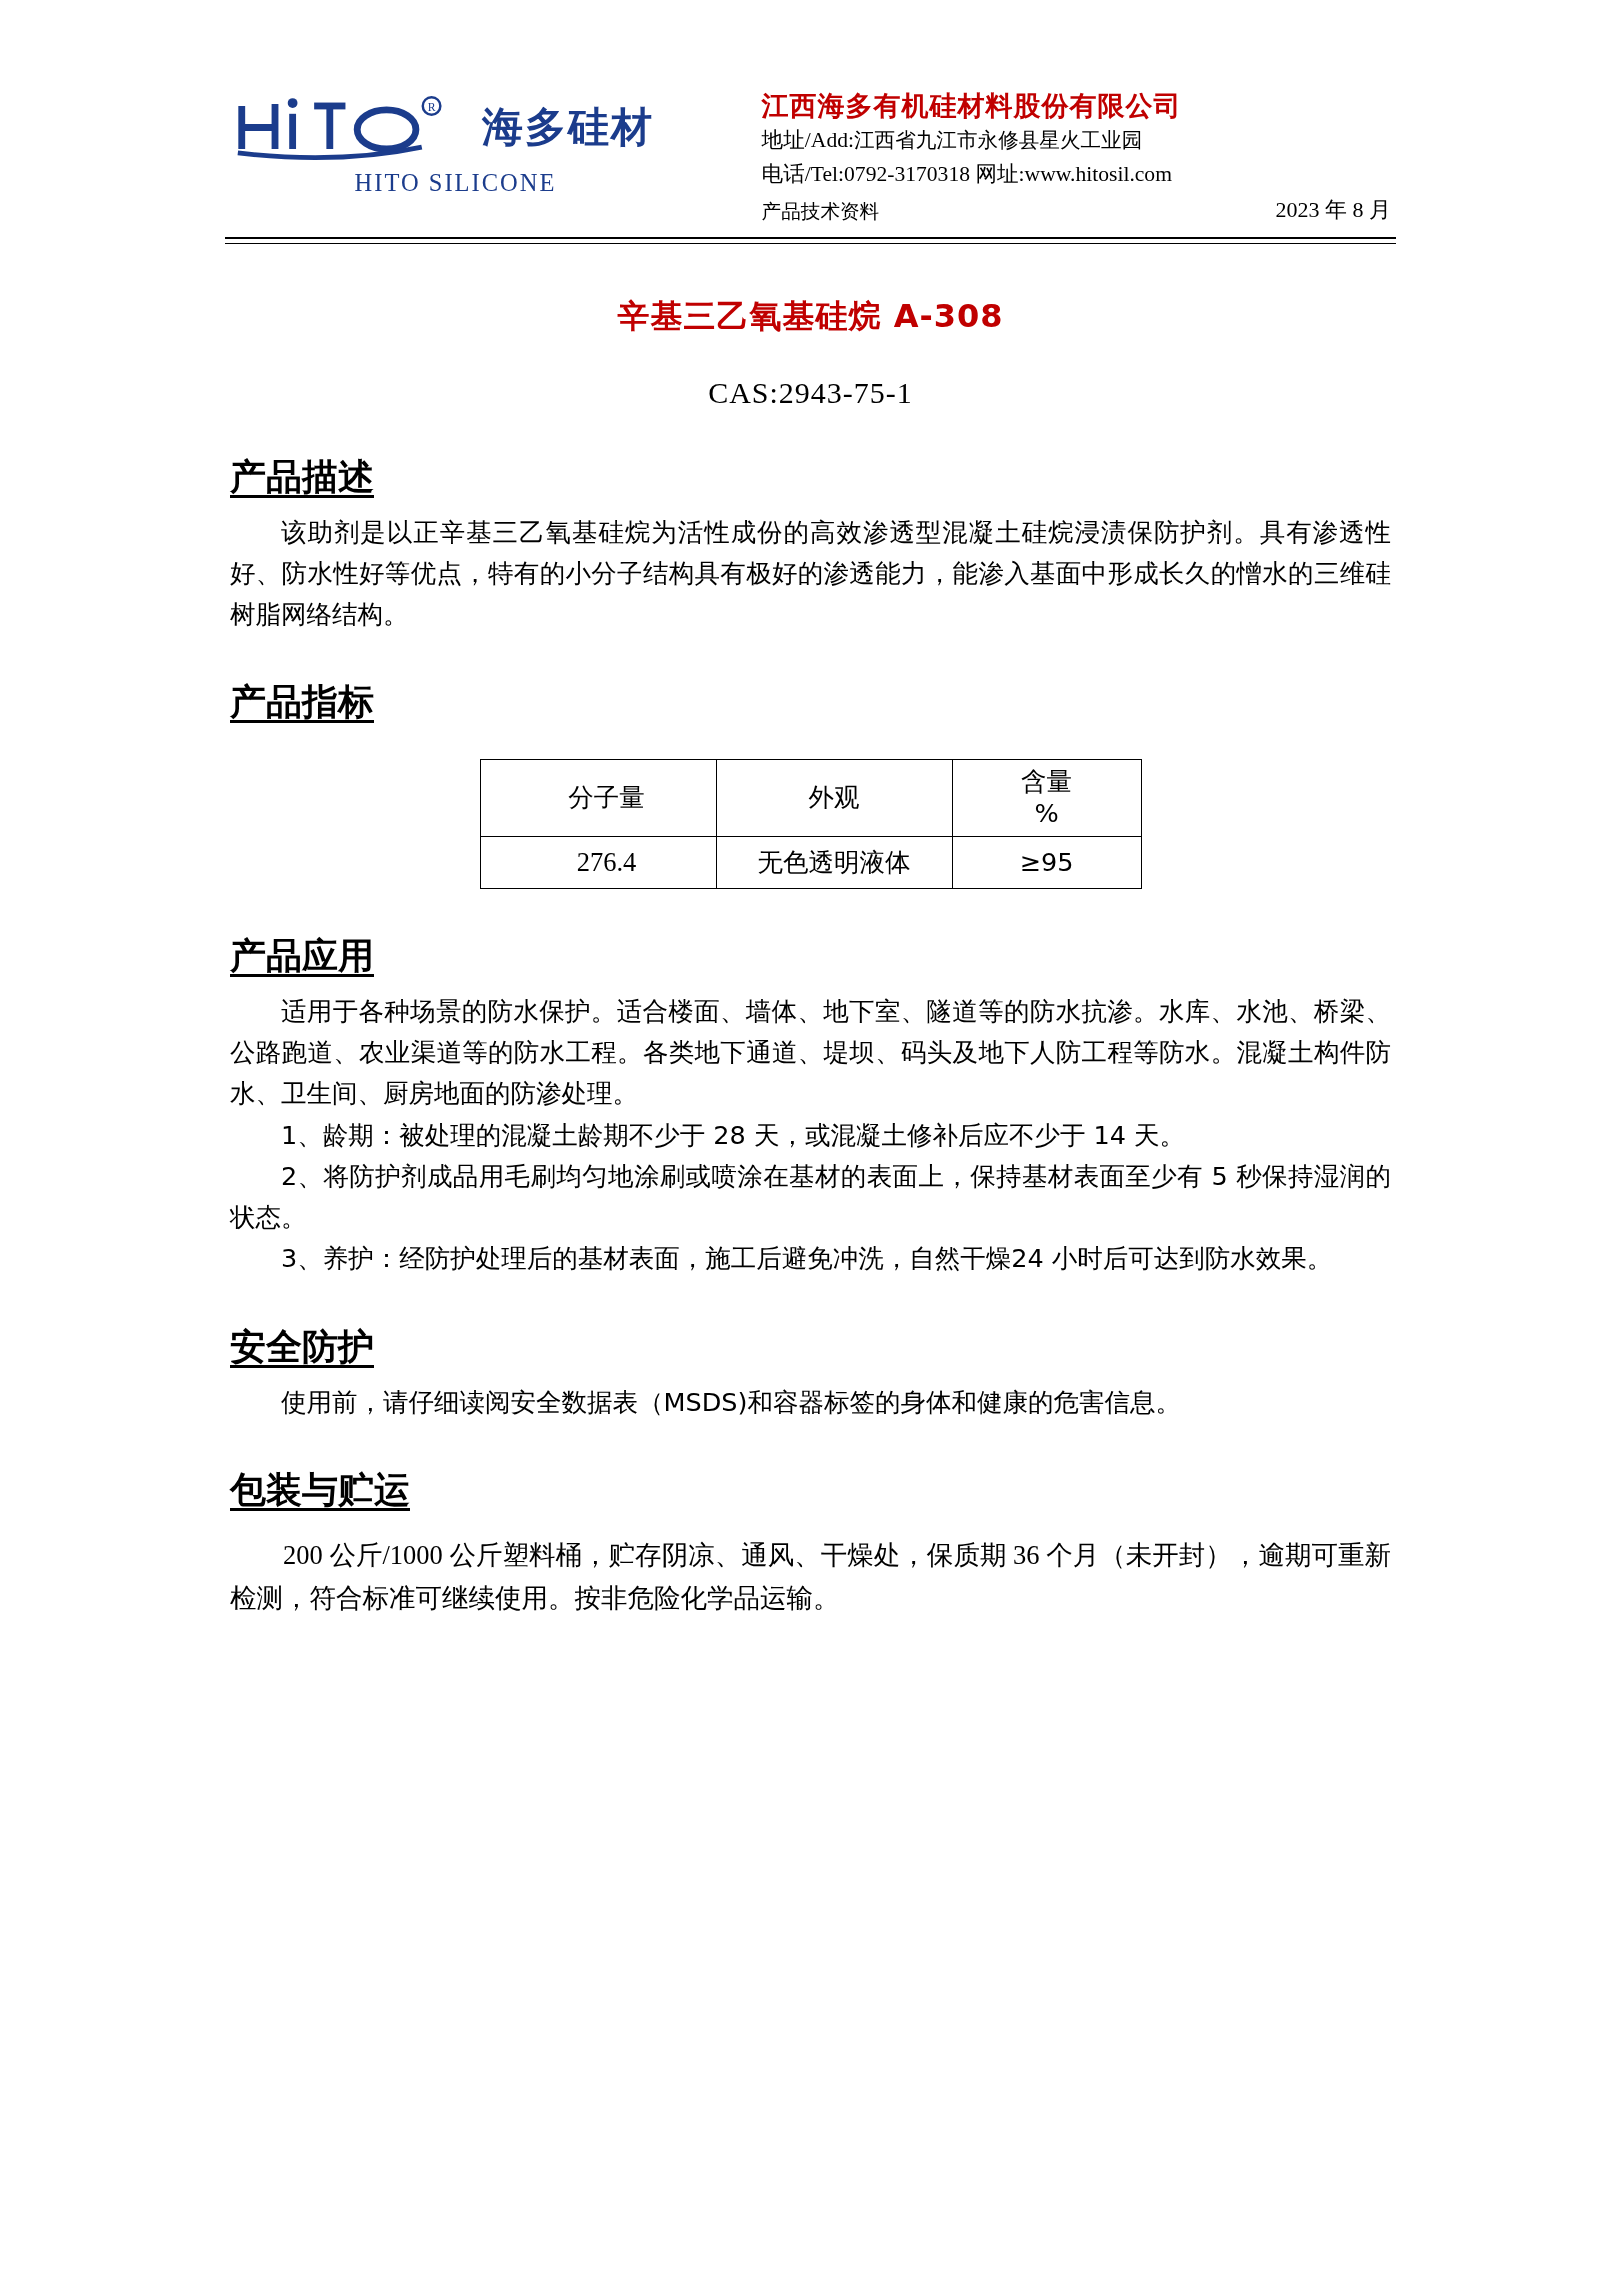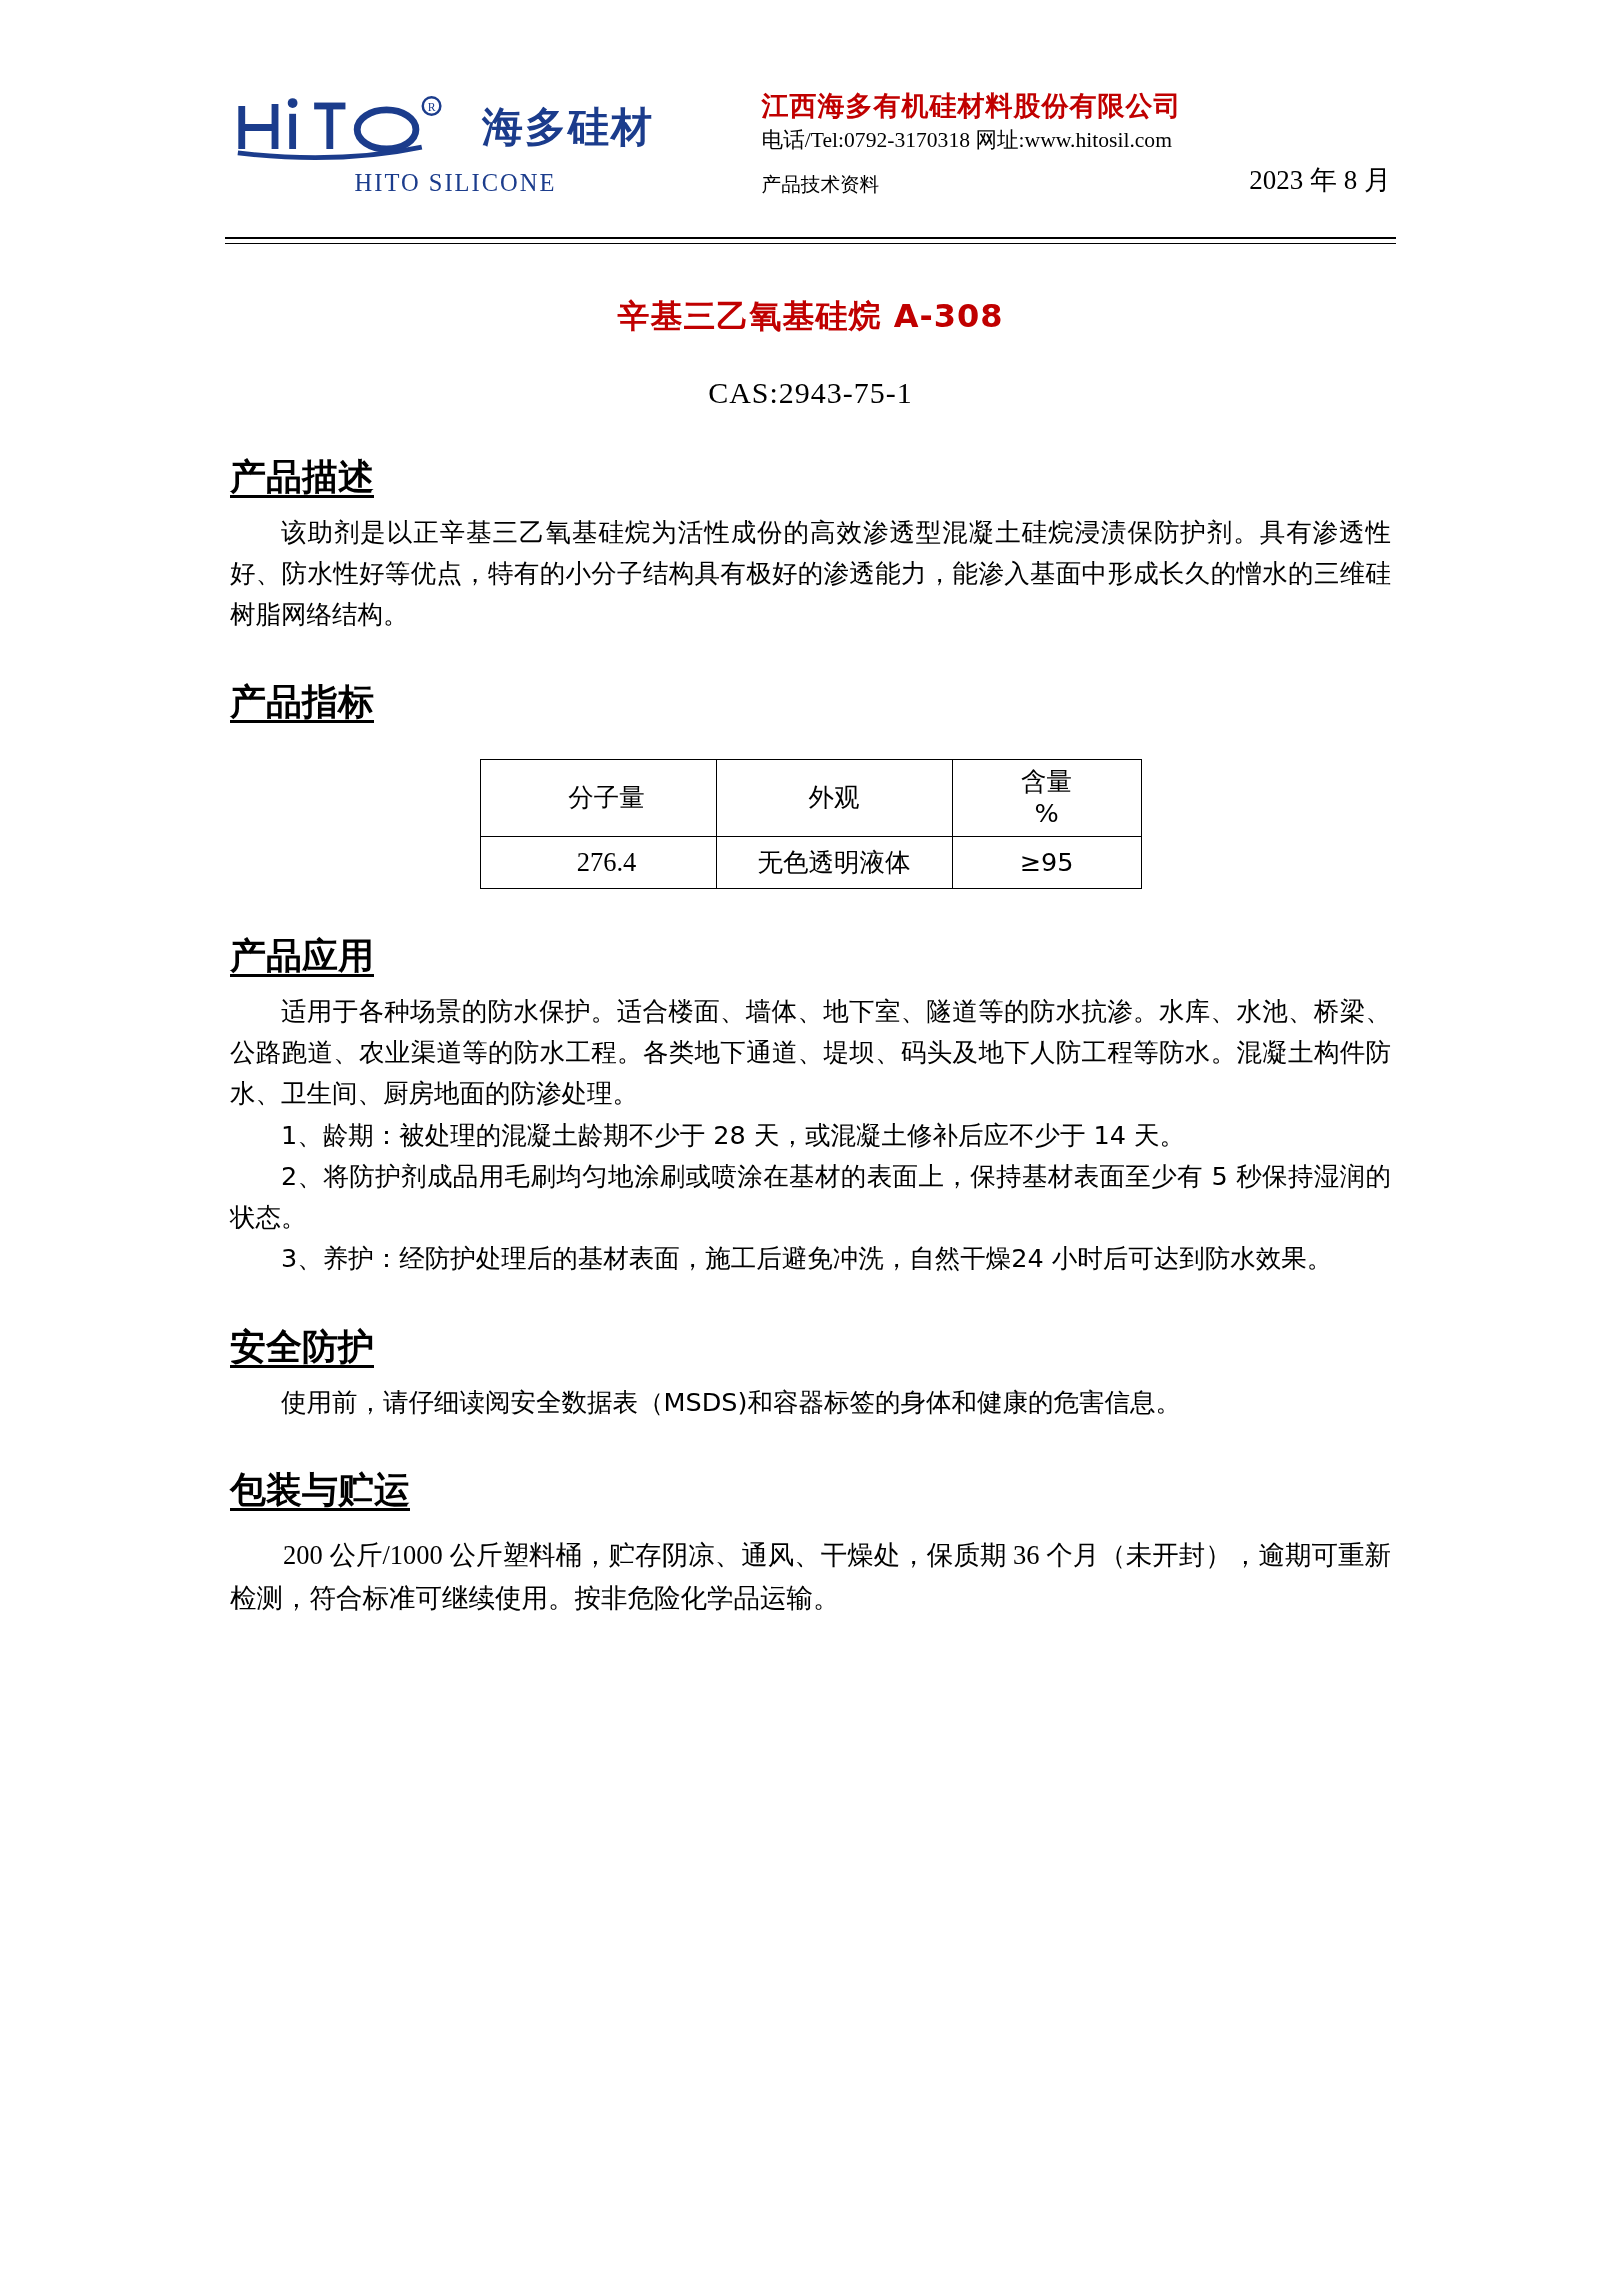--- a/index.html
+++ b/index.html
@@ -90,21 +90,21 @@
     display: flex;
     justify-content: space-between;
     align-items: flex-end;
     font-size: 19.6px;
     font-family: "DejaVu Sans", "Liberation Sans", sans-serif;
     margin-top: 3.9px;
     gap: 32px;
   }
   .header-foot .right {
     font-family: "Liberation Serif", serif;
-    font-size: 27px;
+    font-size: 22px;
   }
   .rule-double {
     border-top: 2.9px solid #000;
     border-bottom: 1px solid #000;
     height: 3.9px;
     margin-top: 3.9px;
     margin-left: -4.9px;
     margin-right: -4.9px;
   }
 
@@ -212,20 +212,23 @@
             <text x="206" y="19" font-size="12" text-anchor="middle" fill="#1b3c8c" font-family="Liberation Serif, serif">R</text>
           </svg>
         </span>
         <span class="logo-cn">海多硅材</span>
       </div>
       <div class="logo-en">HITO SILICONE</div>
     </div>
 
     <div class="header-right">
       <div class="company-name">江西海多有机硅材料股份有限公司</div>
+      <div class="addr-line">
+        <span>地址/Add:</span><span class="cjk">江西省九江市永修县星火工业园</span>
+      </div>
       <div class="addr-line">
         <span>电话/Tel:</span><span>0792-3170318</span>
         <span>网址:</span><span>www.hitosil.com</span>
       </div>
       <div class="header-foot">
         <span>产品技术资料</span>
         <span class="right">2023 年 8 月</span>
       </div>
     </div>
   </div>

